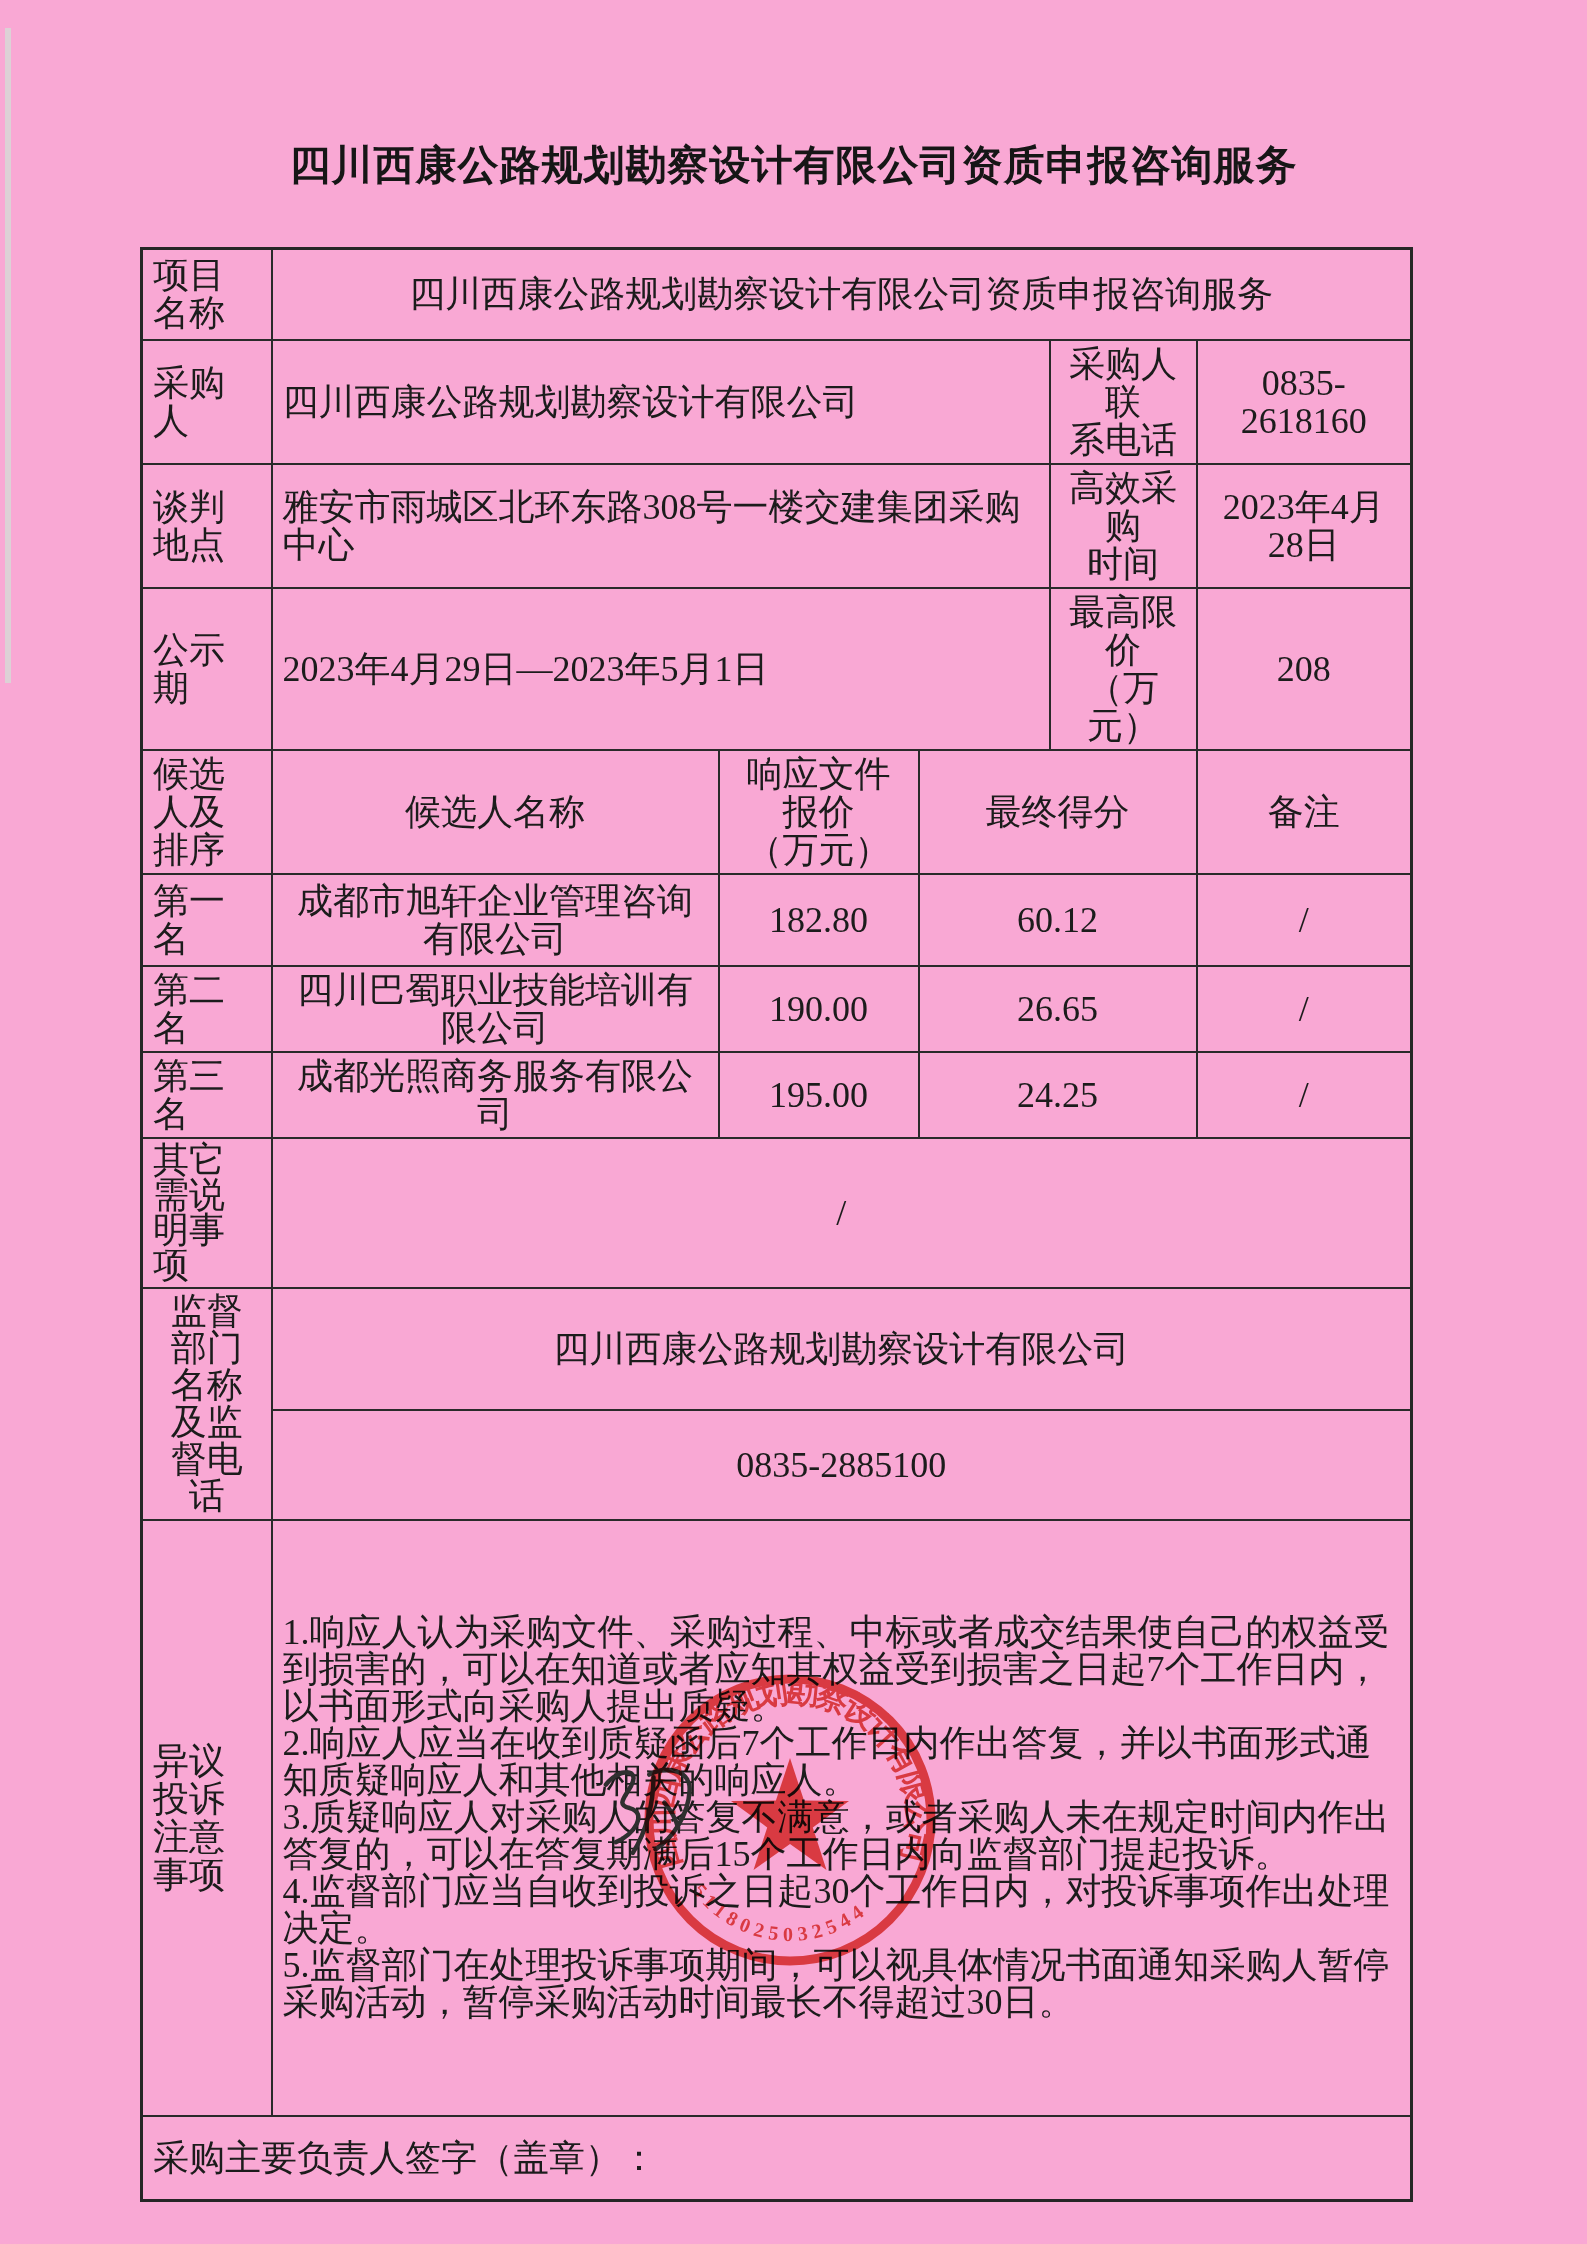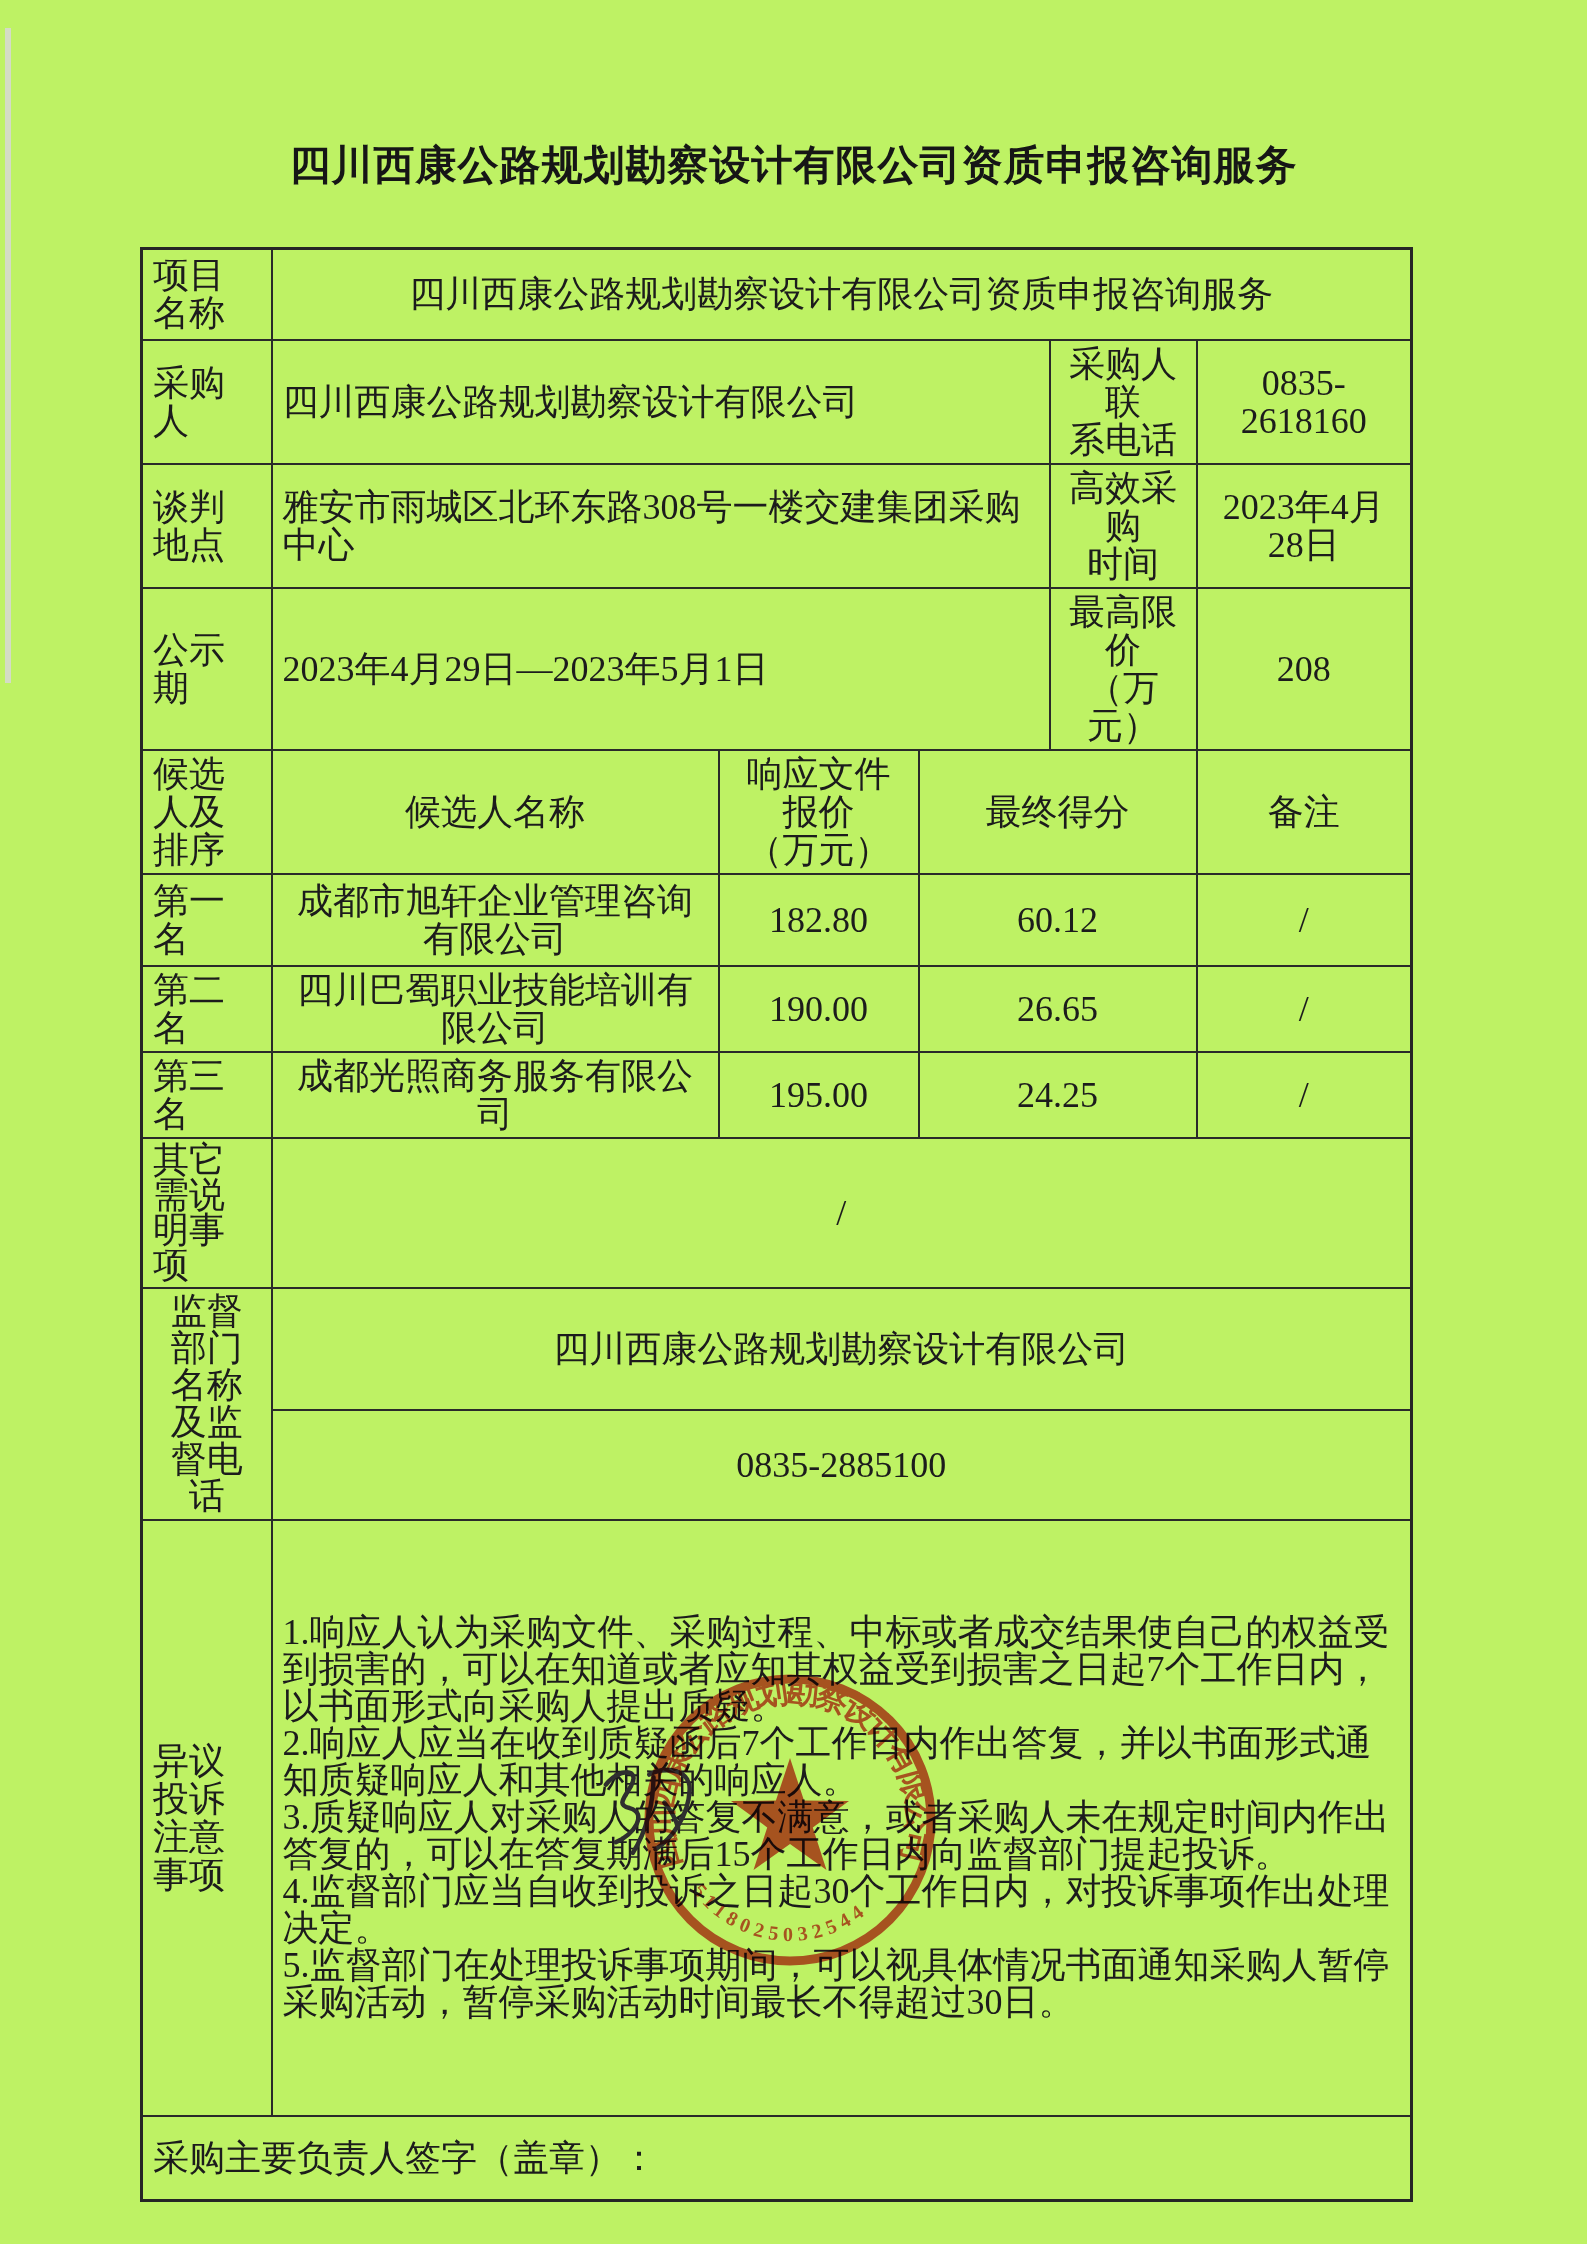--- a/index.html
+++ b/index.html
@@ -1,19 +1,19 @@
 <!DOCTYPE html>
 <html><head>
 <meta charset="utf-8">
 <style>
   html,body{margin:0;padding:0;background:#e8e8e8;}
   .page{
     position:relative;
     width:1587px;height:2244px;
-    background:#bef264;
+    background:#f9a8d4;
     overflow:hidden;
     font-family:"Liberation Serif","DejaVu Serif",serif;
     color:#1c1c1c;
   }
   .scan-artifact{
     position:absolute;left:5px;top:28px;width:6px;height:655px;
     background:#d8d8d6;opacity:.85;
   }
   .title{
     position:absolute;left:0;top:140px;width:100%;

